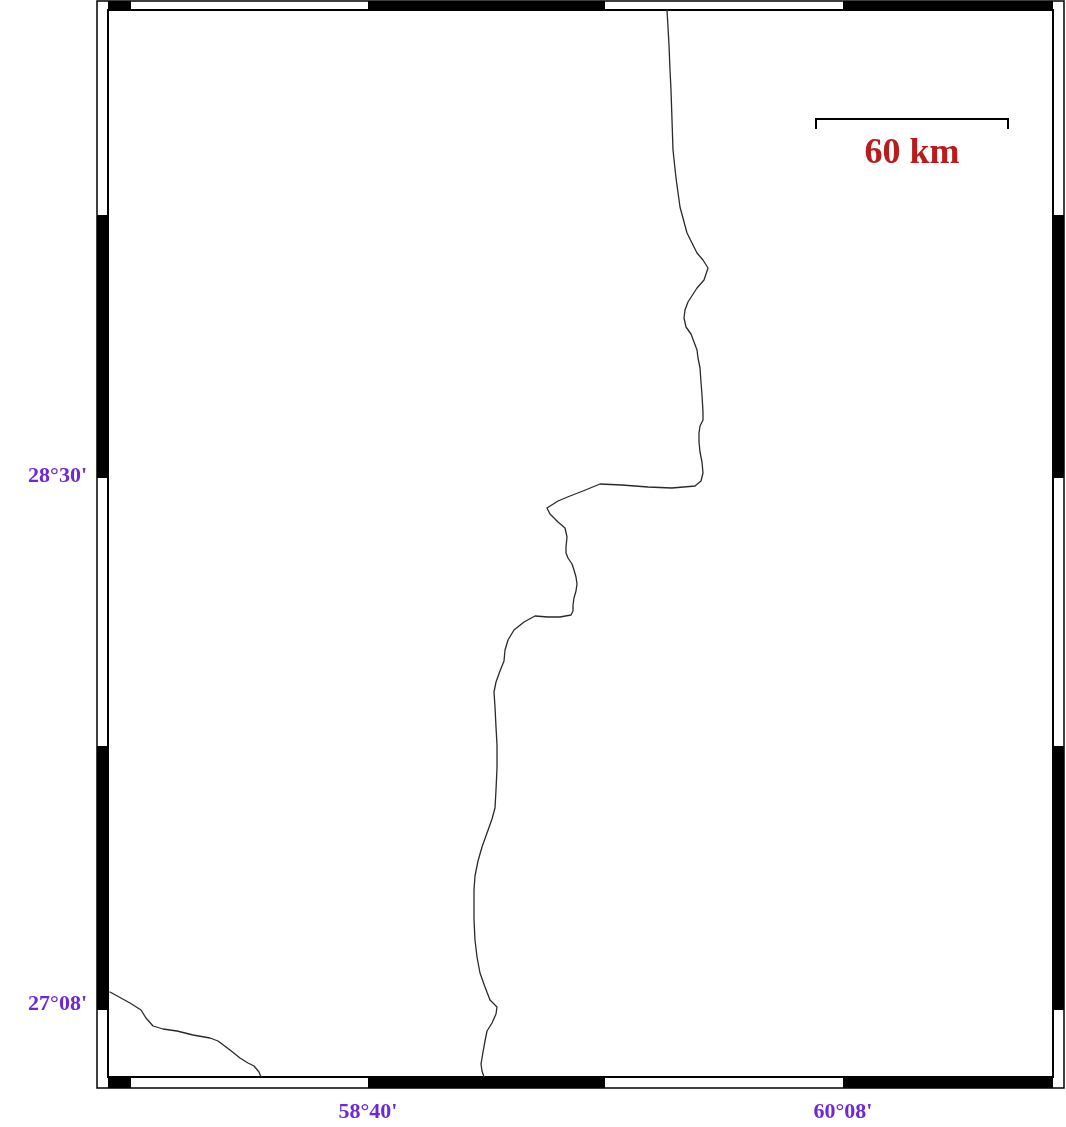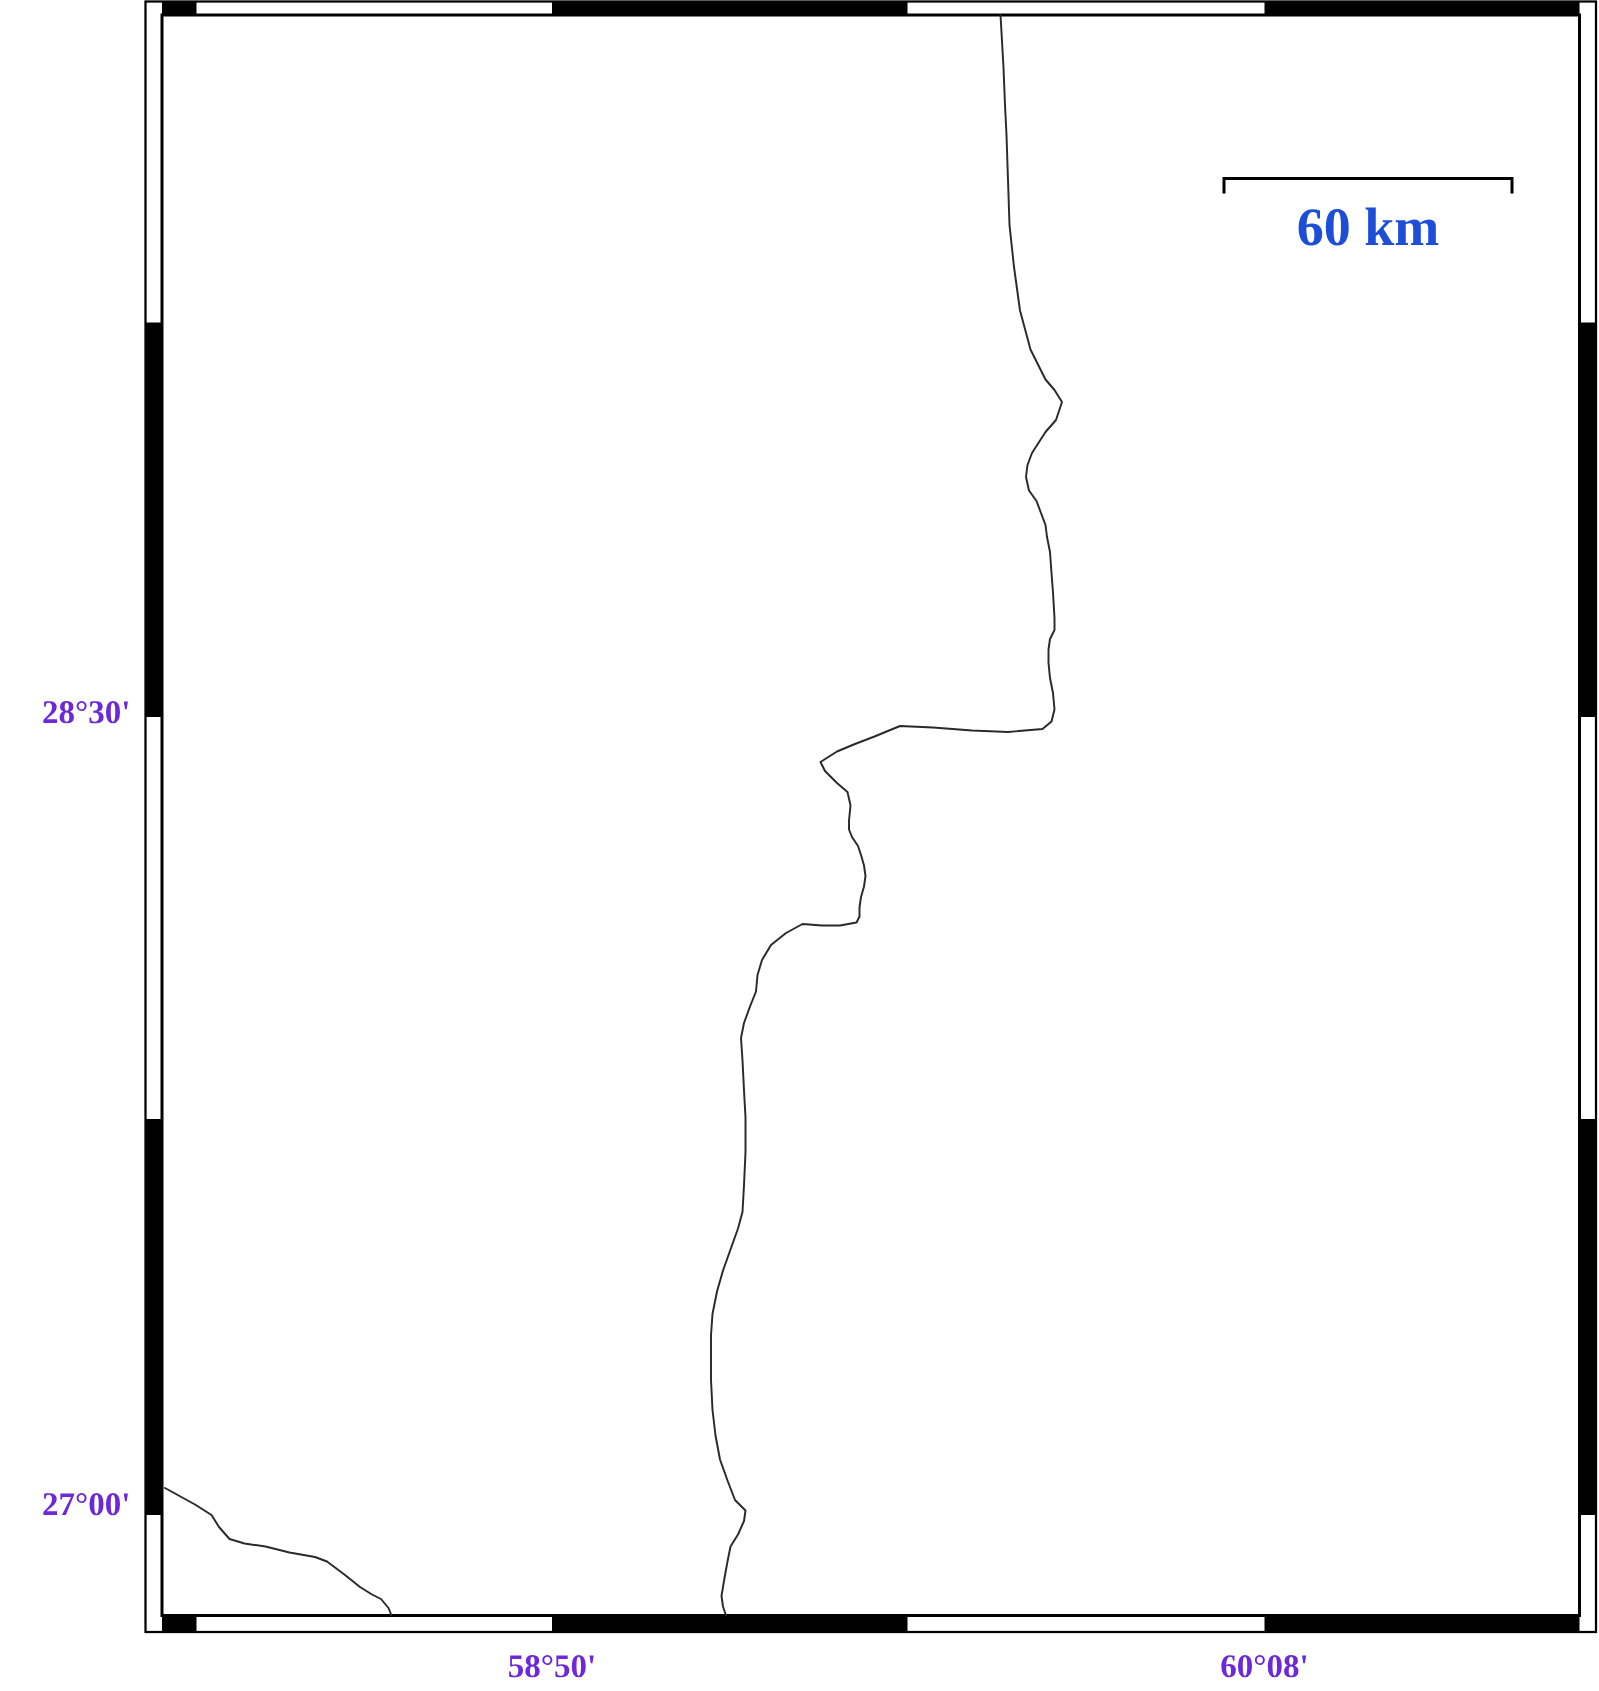--- a/index.html
+++ b/index.html
@@ -16,21 +16,21 @@
     position: absolute;
     font-weight: bold;
     color: #6d28d9;
     font-size: 22px;
     white-space: nowrap;
     line-height: 1;
   }
   .scale-label {
     position: absolute;
     font-weight: bold;
-    color: #1d4ed8;
+    color: #b91c1c;
     font-size: 36px;
     white-space: nowrap;
     line-height: 1;
   }
 </style>
 </head>
 <body>
 
 <div class="screen">
   <svg id="map-svg" width="1066" height="1127" viewBox="0 0 1066 1127">
@@ -46,20 +46,20 @@
       <rect x="1053" y="746" width="11" height="264" fill="#000000"></rect>
       <rect x="97" y="1" width="967" height="1087" fill="none" stroke="#000000" stroke-width="1.5"></rect>
       <rect x="108" y="10" width="945" height="1067" fill="none" stroke="#000000" stroke-width="2"></rect>
       <polyline points="667,10 669,45 670,70 671,90 672,120 673,150 676,178 680,207 687,233 697,253 703,260 708,268 704,280 697,288 688,302 685,310 684,318 686,327 691,334 694,342 697,350 698,358 700,368 701,382 702,395 703,412 703,420 700,426 699,433 699,442 700,452 702,462 703,473 701,481 695,486 672,488 648,487 622,485 600,484 583,491 570,496 558,501 547,508 550,514 558,522 565,528 567,537 566,547 566,553 568,558 572,564 574,570 576,577 577,584 576,591 574,598 573,605 573,611 571,615 560,617 548,617 535,616 524,622 514,630 508,640 505,650 504,661 500,671 496,682 494,692 495,707 496,727 497,745 497,768 496,790 495,808 492,819 487,833 482,847 478,861 475,876 474,890 474,905 474,920 475,940 477,957 480,973 485,987 490,1000 497,1007 496,1014 492,1023 487,1031 485,1041 483,1052 481,1064 482,1071 484,1077" fill="none" stroke="#2a2a2a" stroke-width="1.3" stroke-linejoin="round" stroke-linecap="round"></polyline>
       <polyline points="110,992 130,1003 141,1010 146,1018 153,1026 163,1029 177,1031 193,1035 210,1038 218,1041 230,1050 240,1058 248,1063 254,1066 259,1072 261,1077" fill="none" stroke="#2a2a2a" stroke-width="1.3" stroke-linejoin="round" stroke-linecap="round"></polyline>
       <path d="M816,129 L816,119 L1008,119 L1008,129" fill="none" stroke="#000000" stroke-width="2"></path>
     </svg>
 
   <div class="coord-label" style="left: 87px; top: 475px; transform: translate(-100%, -50%);">28°30'</div>
 
-  <div class="coord-label" style="left: 87px; top: 1003px; transform: translate(-100%, -50%);">27°00'</div>
+  <div class="coord-label" style="left: 87px; top: 1003px; transform: translate(-100%, -50%);">27°08'</div>
 
-  <div class="coord-label" style="left: 368px; top: 1111px; transform: translate(-50%, -50%);">58°50'</div>
+  <div class="coord-label" style="left: 368px; top: 1111px; transform: translate(-50%, -50%);">58°40'</div>
 
   <div class="coord-label" style="left: 843px; top: 1111px; transform: translate(-50%, -50%);">60°08'</div>
 
   <div class="scale-label" style="left: 912px; top: 151px; transform: translate(-50%, -50%);">60 km</div>
 </div>
 
 </body></html>

